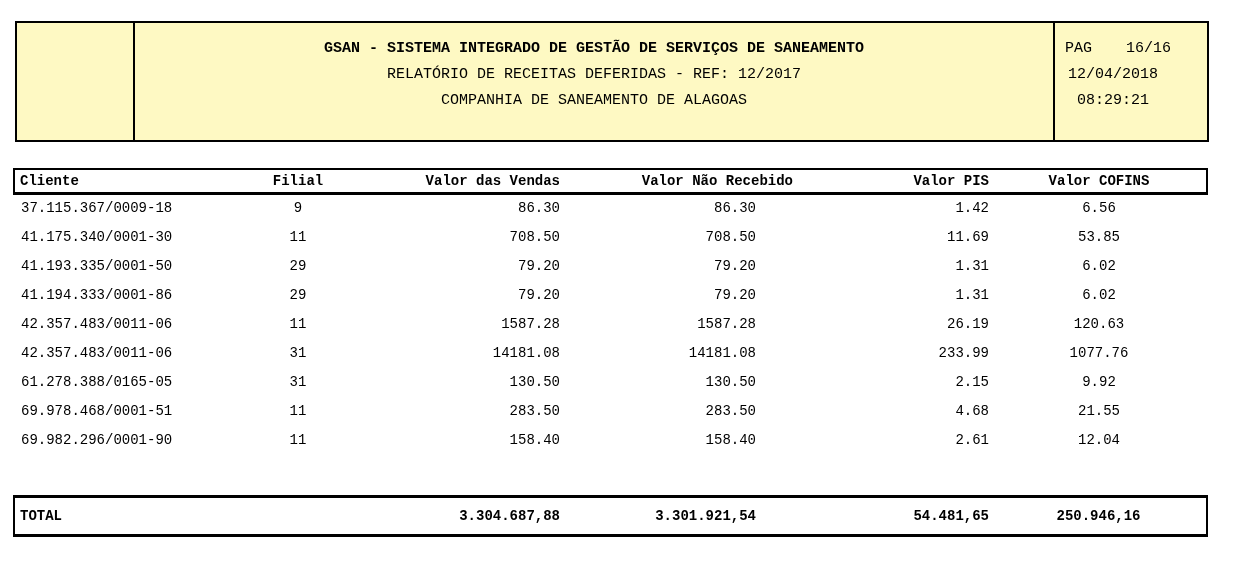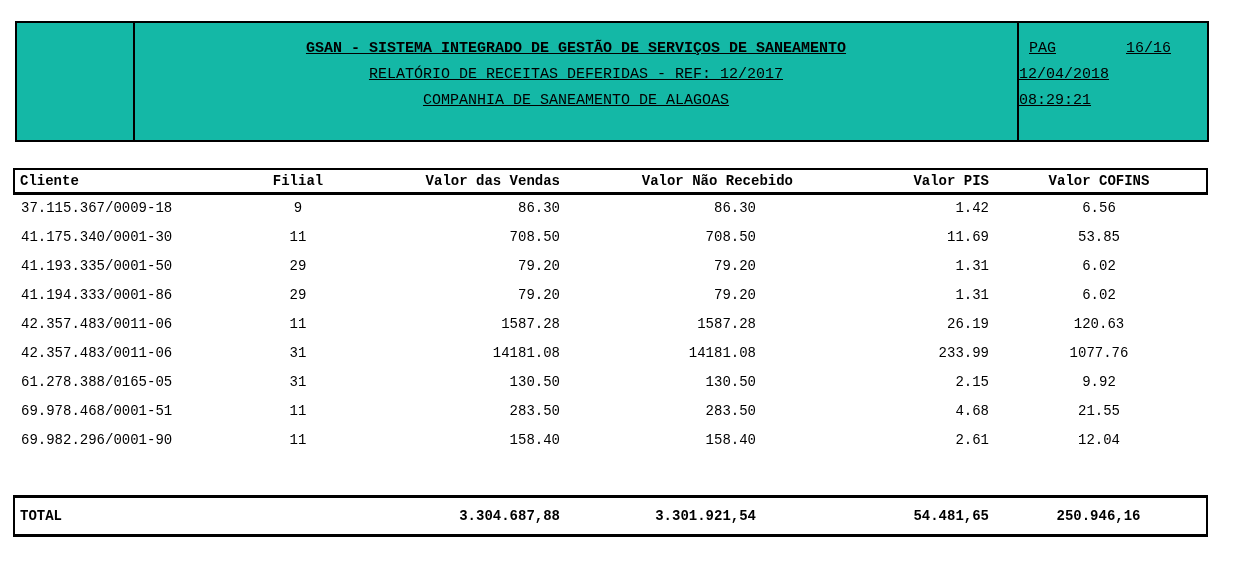--- a/index.html
+++ b/index.html
@@ -9,32 +9,31 @@
     font-family:"Liberation Mono","DejaVu Sans Mono",monospace;
     color:#000;
   }
 
   
   .header-box {
     position:absolute; left:15px; top:21px;
     width:1194px; height:121px;
     border:2px solid #000;
     display:flex;
-    background:#14b8a6;
-    text-decoration:underline;
+    background:#fef9c3;
   }
   .hcell { height:100%; }
   .logo-cell  { width:118px; border-right:2px solid #000; }
   .title-cell { flex:1; border-right:2px solid #000; text-align:center; padding-top:13px; }
   .title-cell div { line-height:26px; font-size:15px; white-space:nowrap; }
   .title-line1 { font-weight:bold; }
-  .pag-cell { width:188px; padding-top:13px; font-size:15px; }
+  .pag-cell { width:152px; padding-top:13px; font-size:15px; }
   .pag-cell .pline { line-height:26px; }
   .pag-line1 { display:flex; justify-content:space-between; padding:0 36px 0 10px; }
-  .pag-right { text-align:left; padding-right:36px; }
+  .pag-right { text-align:center; padding-right:36px; }
 
   
   table { border-collapse:collapse; table-layout:fixed; font-size:14px; }
   .data-table {
     position:absolute; left:13px; top:168px; width:1193px;
   }
   .data-table thead tr {
     border:2px solid #000;
     border-bottom:3px solid #000;
     height:24px;

